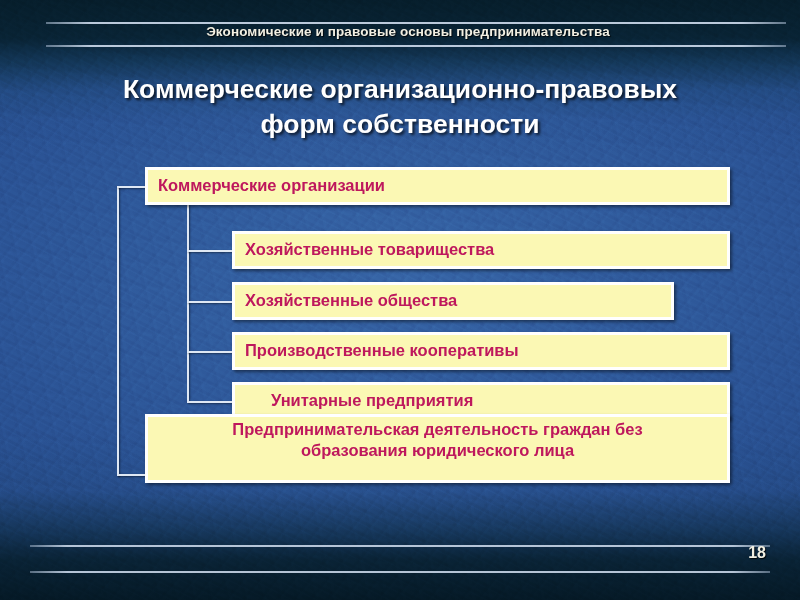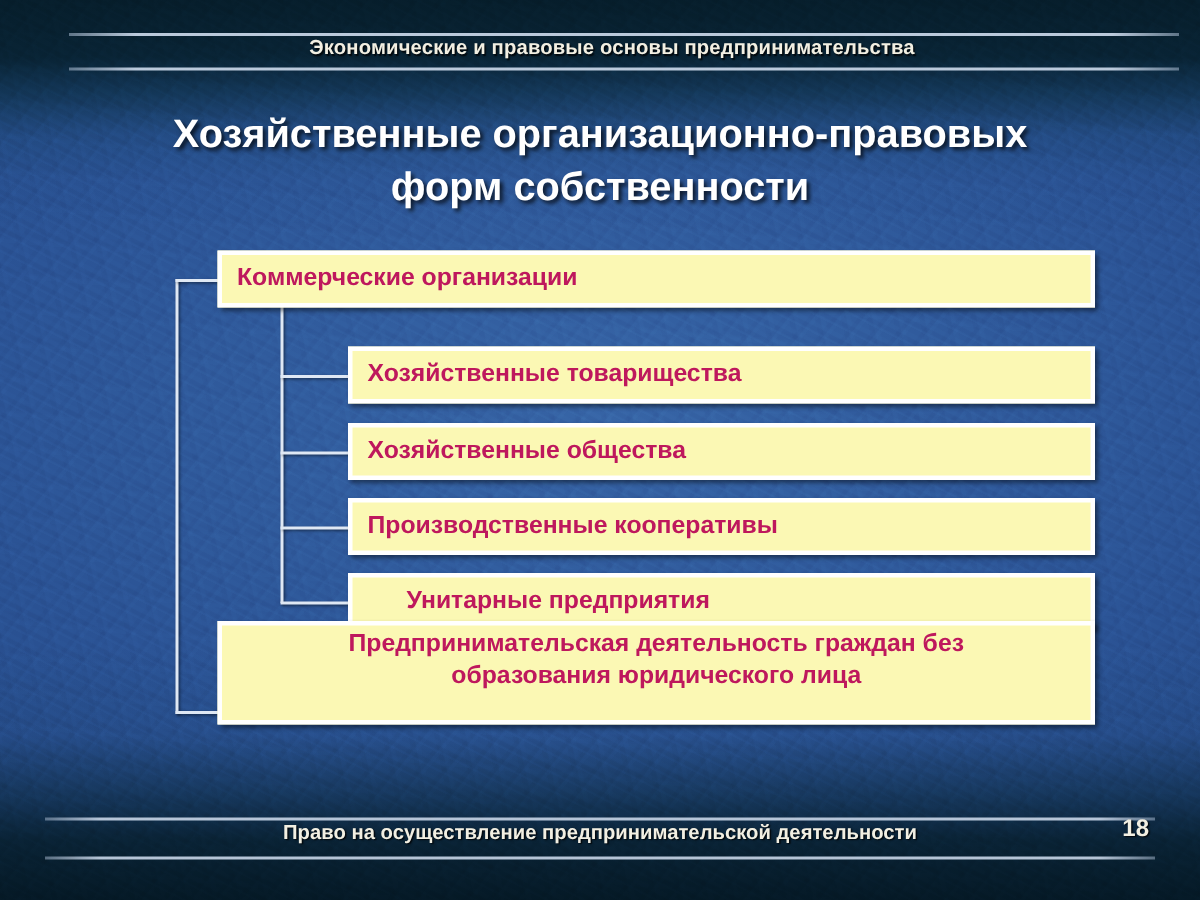--- a/index.html
+++ b/index.html
@@ -188,21 +188,21 @@
 
   <div id="texture"></div>
 
   <div id="header-band">
     <div class="rule" id="rule-top"></div>
     <div class="rule" id="rule-bottom"></div>
     <div id="header-title">Экономические и правовые основы предпринимательства</div>
   </div>
 
   <div id="slide-title">
-    <div>Хозяйственные организационно-правовых</div>
+    <div>Коммерческие организационно-правовых</div>
     <div>форм собственности</div>
   </div>
 
   <div id="diagram">
 
     <div class="connector v" style="left:117px; top:186px; height:290px;"></div>
     <div class="connector h" style="left:117px; top:186px; width:30px;"></div>
     <div class="connector h" style="left:117px; top:474px; width:30px;"></div>
 
     <div class="connector v" style="left:187px; top:204px; height:198px;"></div>
@@ -212,21 +212,21 @@
     <div class="connector h" style="left:187px; top:401px; width:47px;"></div>
 
     <div class="node" style="left:145px; top:167px; width:585px; height:38px;">
       <span>Коммерческие организации</span>
     </div>
 
     <div class="node" style="left:232px; top:231px; width:498px; height:38px;">
       <span>Хозяйственные товарищества</span>
     </div>
 
-    <div class="node" style="left:232px; top:282px; width:498px; height:38px;">
+    <div class="node" style="left:232px; top:282px; width:442px; height:38px;">
       <span>Хозяйственные общества</span>
     </div>
 
     <div class="node" style="left:232px; top:332px; width:498px; height:38px;">
       <span>Производственные кооперативы</span>
     </div>
 
     <div class="node" style="left:232px; top:382px; width:498px; height:38px;padding-left:36px;">
       <span>Унитарные предприятия</span>
     </div>
@@ -234,17 +234,16 @@
     <div class="node two-line" style="left:145px; top:414px; width:585px; height:69px; flex-direction:column;">
       <span>Предпринимательская деятельность граждан без</span>
       <span>образования юридического лица</span>
     </div>
 
   </div>
 
   <div id="footer-band">
     <div id="rule-foot-top"></div>
     <div id="rule-foot-bottom"></div>
-    <div id="footer-text">Право на осуществление предпринимательской деятельности</div>
     <div id="slide-number">18</div>
   </div>
 
 </div>
 
 </body></html>

